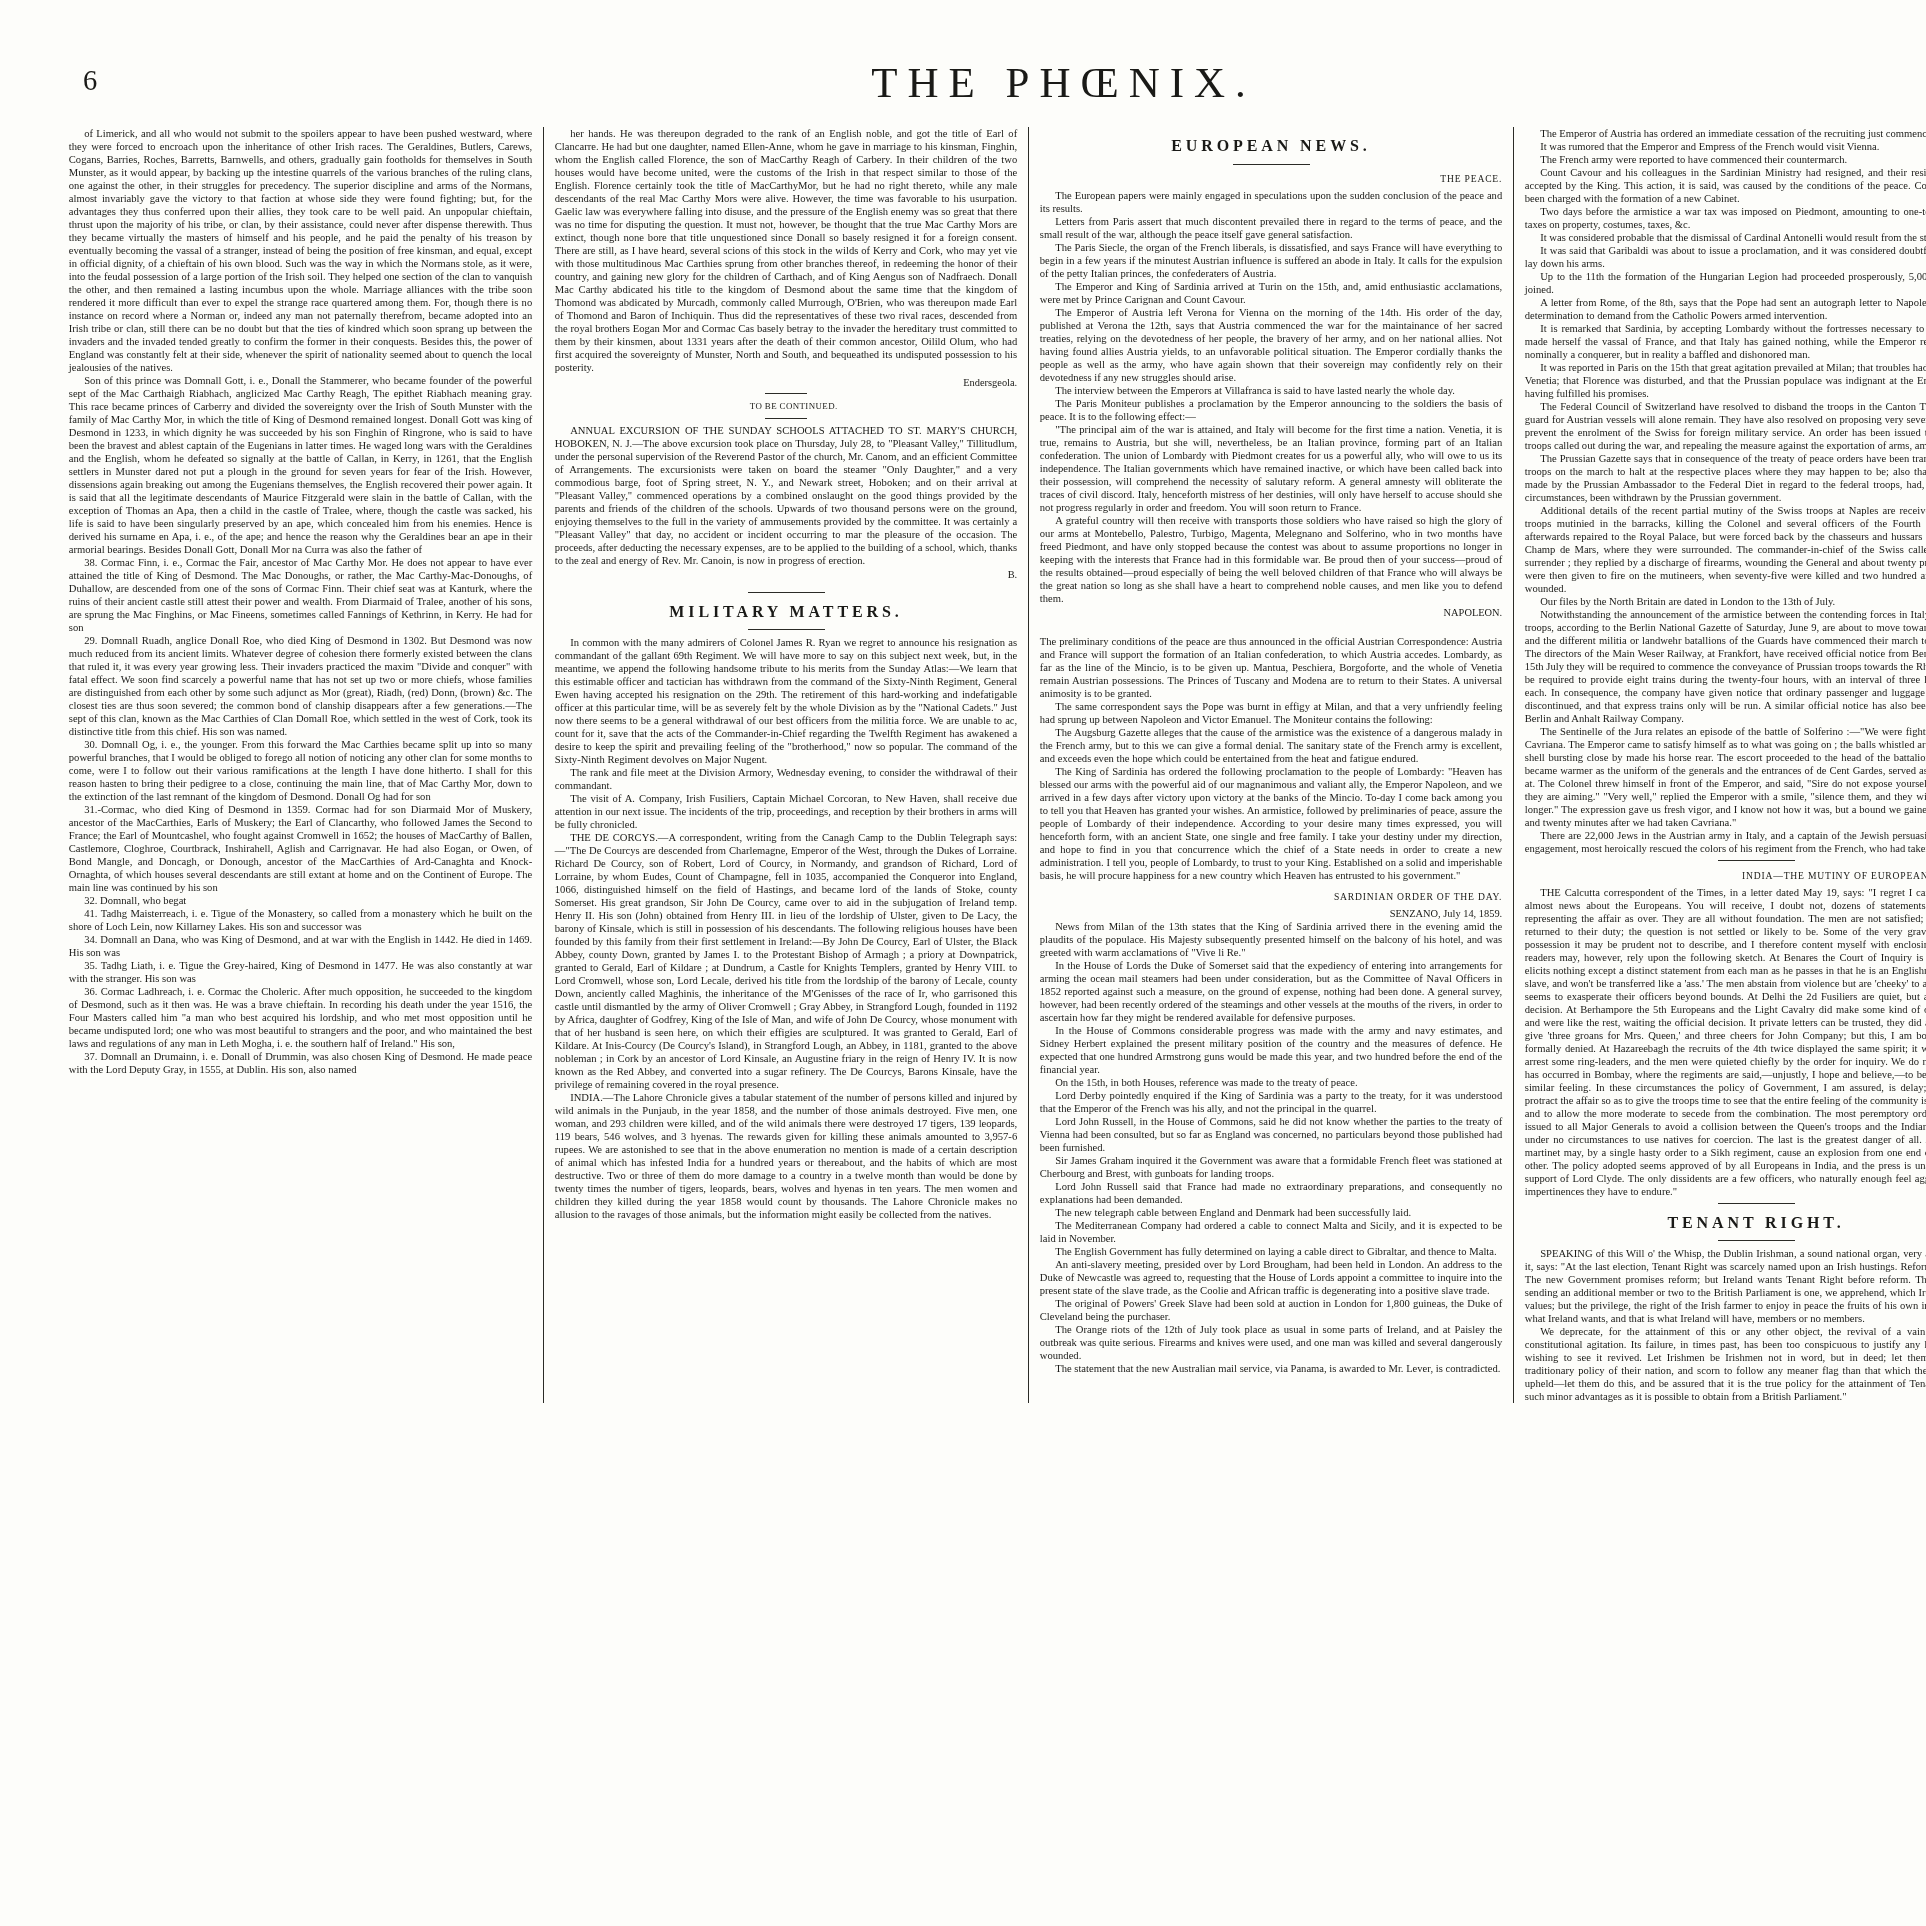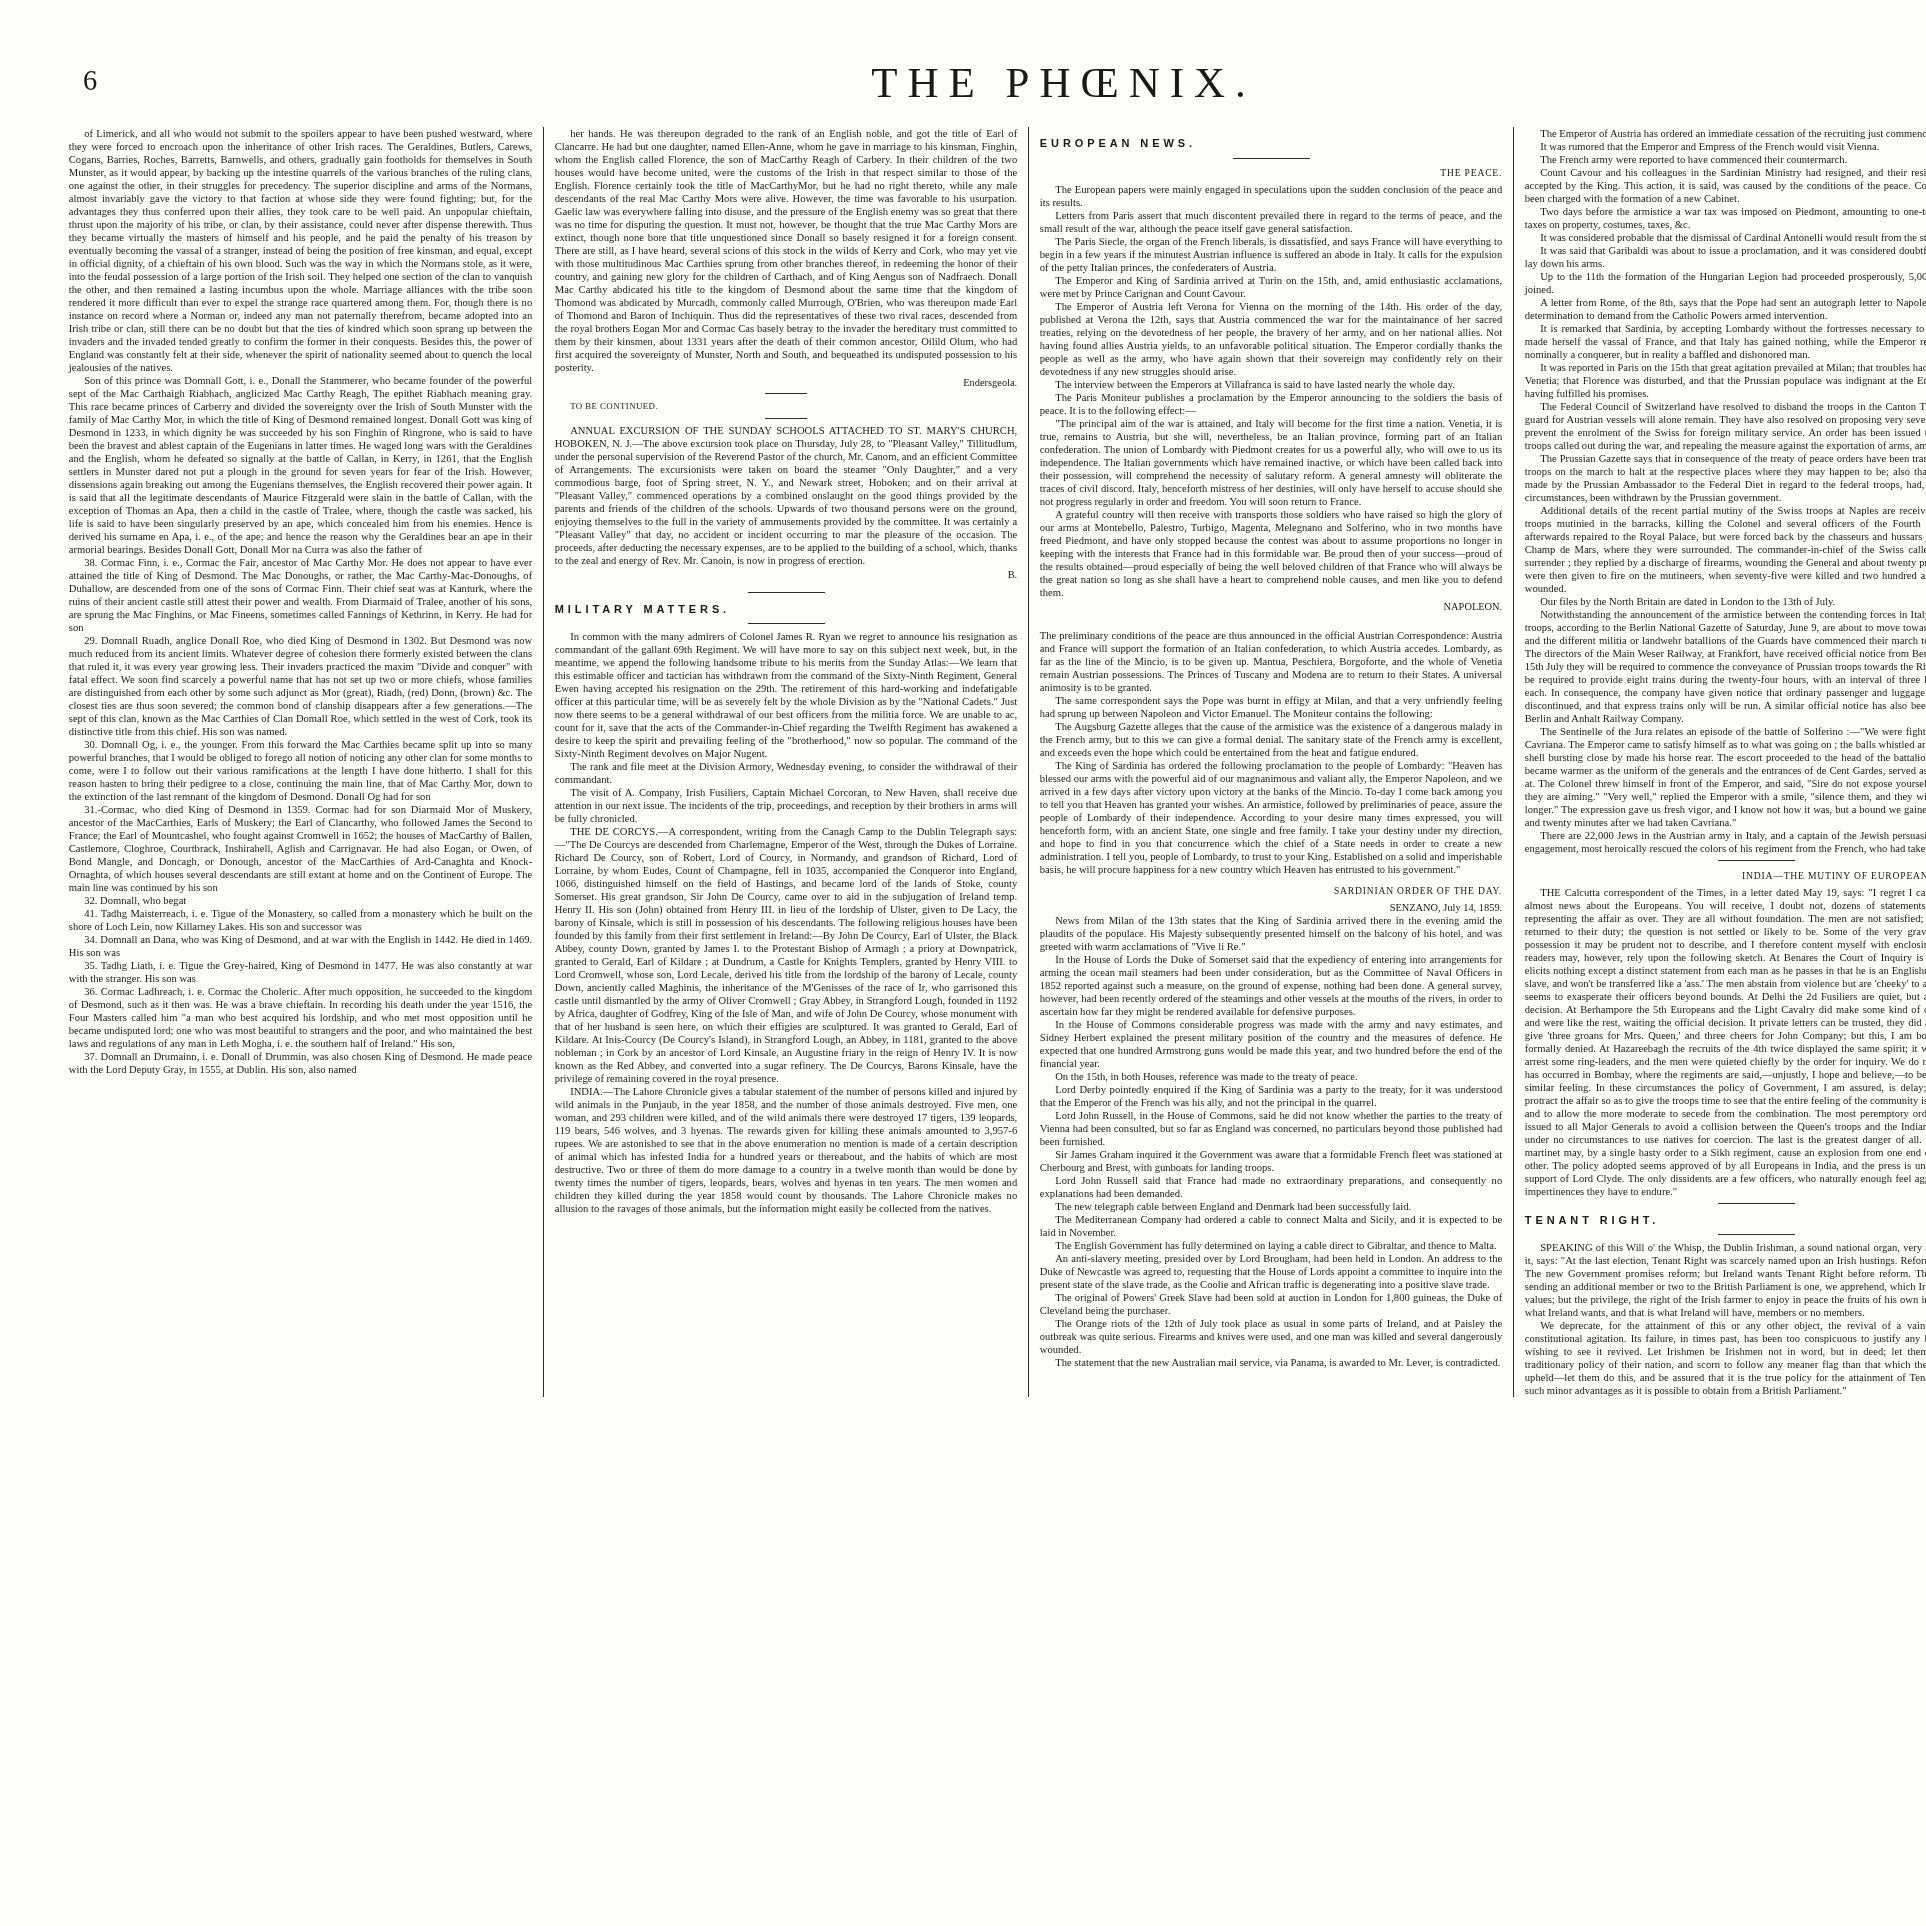--- a/index.html
+++ b/index.html
@@ -62,25 +62,25 @@
     text-indent: 15.4px;
     text-align: justify;
     font-size: 10.6px;
     line-height: 13px;
     font-family: "Liberation Serif", serif;
     hyphens: auto;
     -webkit-hyphens: auto;
   }
   p.noindent { text-indent: 0; margin-top: 16px; }
   .headline {
-    text-align: left;
-    font-size: 11px;
+    text-align: center;
+    font-size: 16px;
     letter-spacing: 3.9px;
     margin: 10px 0 8.5px 0;
-    font-family: Liberation Sans, sans-serif;
+    font-family: Liberation Serif, serif;
   }
   .subhead {
     text-align: right;
     font-size: 9.6px;
     letter-spacing: 0.8px;
     margin: 7.7px 0 3.9px 0;
     font-family: "Liberation Serif", serif;
     text-transform: uppercase;
   }
   .rule-short {
@@ -89,21 +89,21 @@
     background: #2b2b26;
     margin: 5.4px auto 6.2px auto;
   }
   .rule-tiny {
     width: 42px;
     height: 0.8px;
     background: #2b2b26;
     margin: 4.6px auto 5.4px auto;
   }
   .tobecont {
-    text-align: left;
+    text-align: center;
     font-size: 8.9px;
     letter-spacing: 0.4px;
     margin: 6.2px 0 2.3px 0;
   }
   .signoff {
     text-align: right;
     font-size: 10.4px;
     margin-top: 1.5px;
   }
   .spacer-s { height: 5.4px; }

